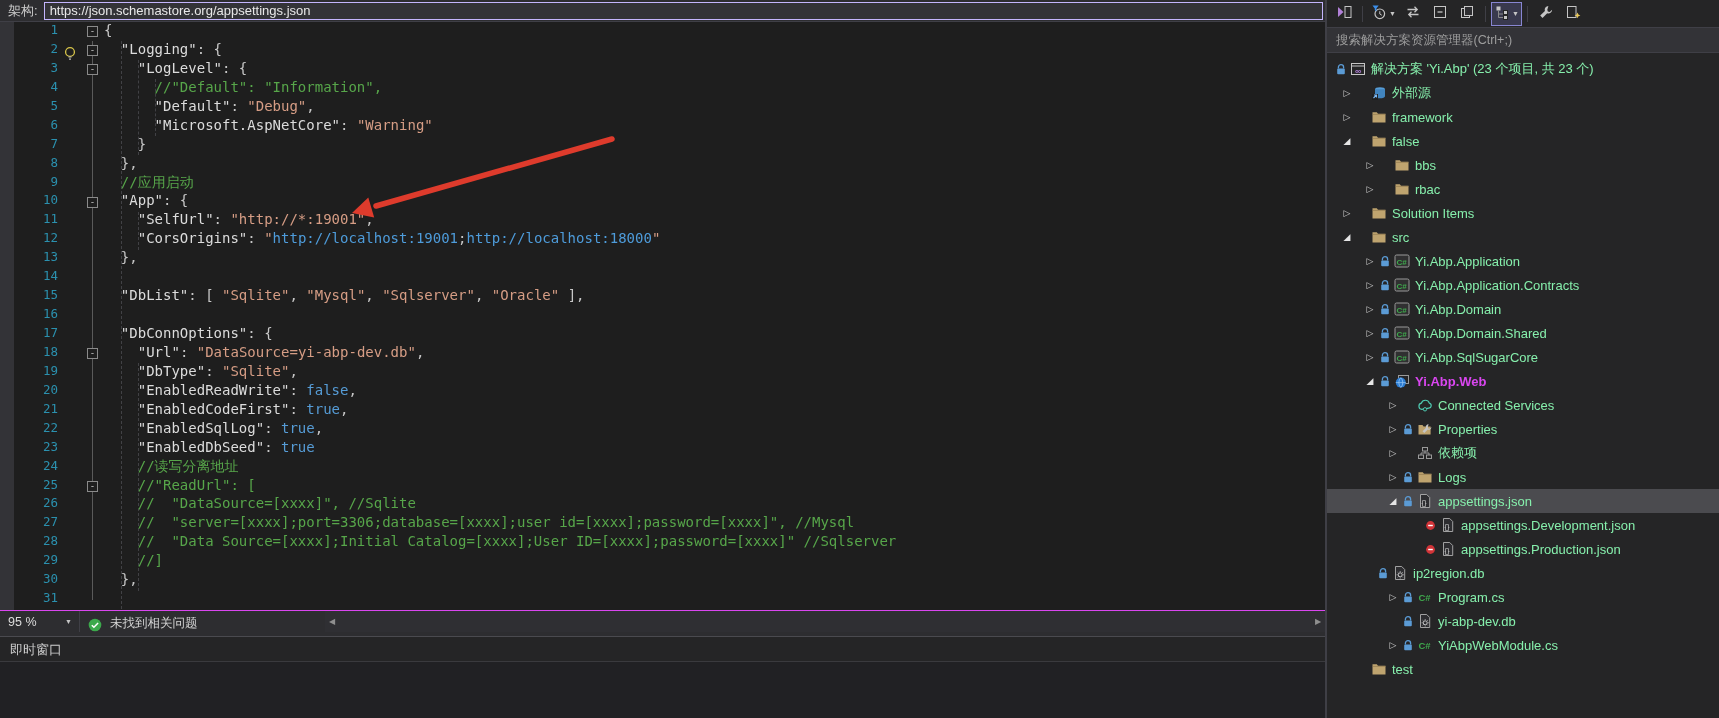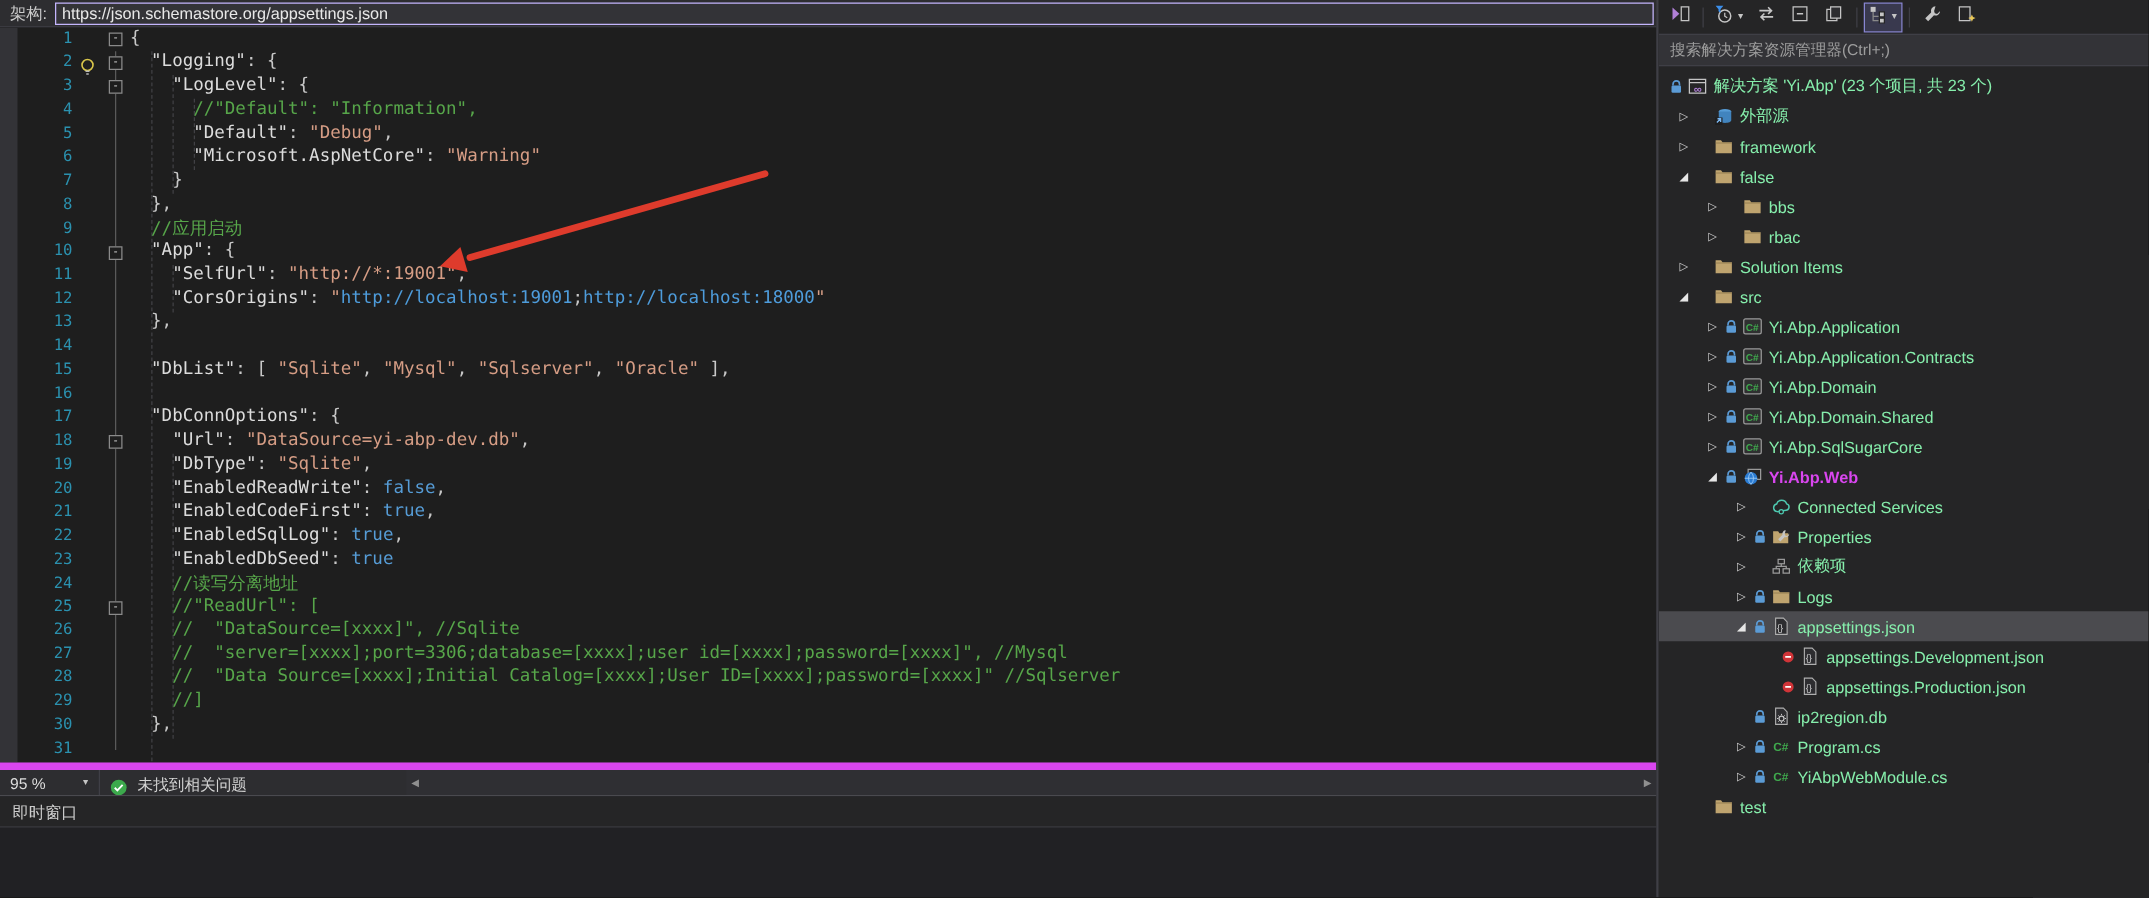--- a/index.html
+++ b/index.html
@@ -25,21 +25,21 @@
   .guide{position:absolute;width:0;border-left:1px dashed #414145;}
   .code{position:absolute;left:104px;top:0;}
   .code-line{height:18.95px;line-height:18.95px;white-space:pre;font:14px "DejaVu Sans Mono",monospace;}
   .seg-pn{color:#C8C8C8}.seg-k{color:#DCDCDC}.seg-s{color:#D69D85}
   .seg-c{color:#57A64A}.seg-b{color:#569CD6}
   .seg-u{color:#4E9CDB;}
   .bulb{position:absolute;left:62px;top:23px;}
   .arrow-svg{position:absolute;left:0;top:0;pointer-events:none;z-index:6;}
   
   .status-bar{position:absolute;left:0;top:610px;width:1325px;height:38px;background:#2D2D30;
-              border-top:6px solid #d946ef;box-sizing:border-box;}
+              border-top:1px solid #d946ef;box-sizing:border-box;}
   .zoom-box{position:absolute;left:0;top:0;width:80px;height:21px;border-right:1px solid #3F3F46;
             box-sizing:border-box;display:flex;align-items:center;}
   .zoom-box .zl{margin-left:8px;font-size:12.5px;color:#DCDCDC;}
   .zoom-box .zc{position:absolute;right:7px;font-size:7px;color:#C5C5C5;top:7px;}
   .health{position:absolute;left:88px;top:0;height:21px;display:flex;align-items:flex-end;gap:8px;}
   .health .msg{font-size:12.5px;color:#D4D4D4;white-space:nowrap;}
   .hscroll{position:absolute;left:325px;right:0;top:0;height:21px;background:#2F2F33;}
   .hscroll .sa{position:absolute;top:0;width:14px;height:21px;line-height:21px;text-align:center;
                font-size:8px;color:#8F8F8F;}
   
@@ -551,21 +551,21 @@
             </svg>
           </span>
           <span class="slot-icon">
             <svg width="16" height="16">
               <path d="M3.5 1.5h6.2l3 3v10H3.5z" fill="#2D2D30" stroke="#AFAFAF" stroke-width=".9"></path>
               <text x="4.6" y="11.5" font-size="7.5" fill="#D0D0D0">{}</text>
             </svg>
           </span>
           <span class="tree-label">appsettings.Production.json</span>
         </div>
-        <div class="tree-row" style="padding-left: 59px;">
+        <div class="tree-row" style="padding-left: 34px;">
           <span class="slot-arrow"></span>
           <span class="slot-lock">
             <svg width="12" height="13">
               <path d="M3.4 5.4V4.3a2.6 2.6 0 0 1 5.2 0v1.1" fill="none" stroke="#5B9BD5" stroke-width="1.3"></path>
               <rect x="2.2" y="5.4" width="7.6" height="5.8" rx="1" fill="#5B9BD5"></rect>
             </svg>
           </span>
           <span class="slot-icon">
             <svg width="16" height="16">
               <path d="M3.5 1.5h6.2l3 3v10H3.5z" fill="#2D2D30" stroke="#AFAFAF" stroke-width=".9"></path>
@@ -584,20 +584,37 @@
             </svg>
           </span>
           <span class="slot-icon">
             <svg width="16" height="16">
               <text x="1.5" y="12" font-size="9.5" font-weight="bold" fill="#3FA94D">C#</text>
             </svg>
           </span>
           <span class="tree-label">Program.cs</span>
         </div>
         <div class="tree-row" style="padding-left: 59px;">
+          <span class="slot-arrow"></span>
+          <span class="slot-lock">
+            <svg width="12" height="13">
+              <path d="M3.4 5.4V4.3a2.6 2.6 0 0 1 5.2 0v1.1" fill="none" stroke="#5B9BD5" stroke-width="1.3"></path>
+              <rect x="2.2" y="5.4" width="7.6" height="5.8" rx="1" fill="#5B9BD5"></rect>
+            </svg>
+          </span>
+          <span class="slot-icon">
+            <svg width="16" height="16">
+              <path d="M3.5 1.5h6.2l3 3v10H3.5z" fill="#2D2D30" stroke="#AFAFAF" stroke-width=".9"></path>
+              <circle cx="8.2" cy="9.8" r="2" fill="none" stroke="#C5C5C5"></circle>
+              <path d="M8.2 7.1v-1M8.2 13.5v-1M5.6 9.8h-1M11.8 9.8h-1M6.5 8.1l-.8-.8M10.7 12.3l-.8-.8M6.5 11.5l-.8.8M10.7 7.3l-.8.8" stroke="#C5C5C5" stroke-width=".8"></path>
+            </svg>
+          </span>
+          <span class="tree-label">yi-abp-dev.db</span>
+        </div>
+        <div class="tree-row" style="padding-left: 59px;">
           <span class="slot-arrow">▷</span>
           <span class="slot-lock">
             <svg width="12" height="13">
               <path d="M3.4 5.4V4.3a2.6 2.6 0 0 1 5.2 0v1.1" fill="none" stroke="#5B9BD5" stroke-width="1.3"></path>
               <rect x="2.2" y="5.4" width="7.6" height="5.8" rx="1" fill="#5B9BD5"></rect>
             </svg>
           </span>
           <span class="slot-icon">
             <svg width="16" height="16">
               <text x="1.5" y="12" font-size="9.5" font-weight="bold" fill="#3FA94D">C#</text>

